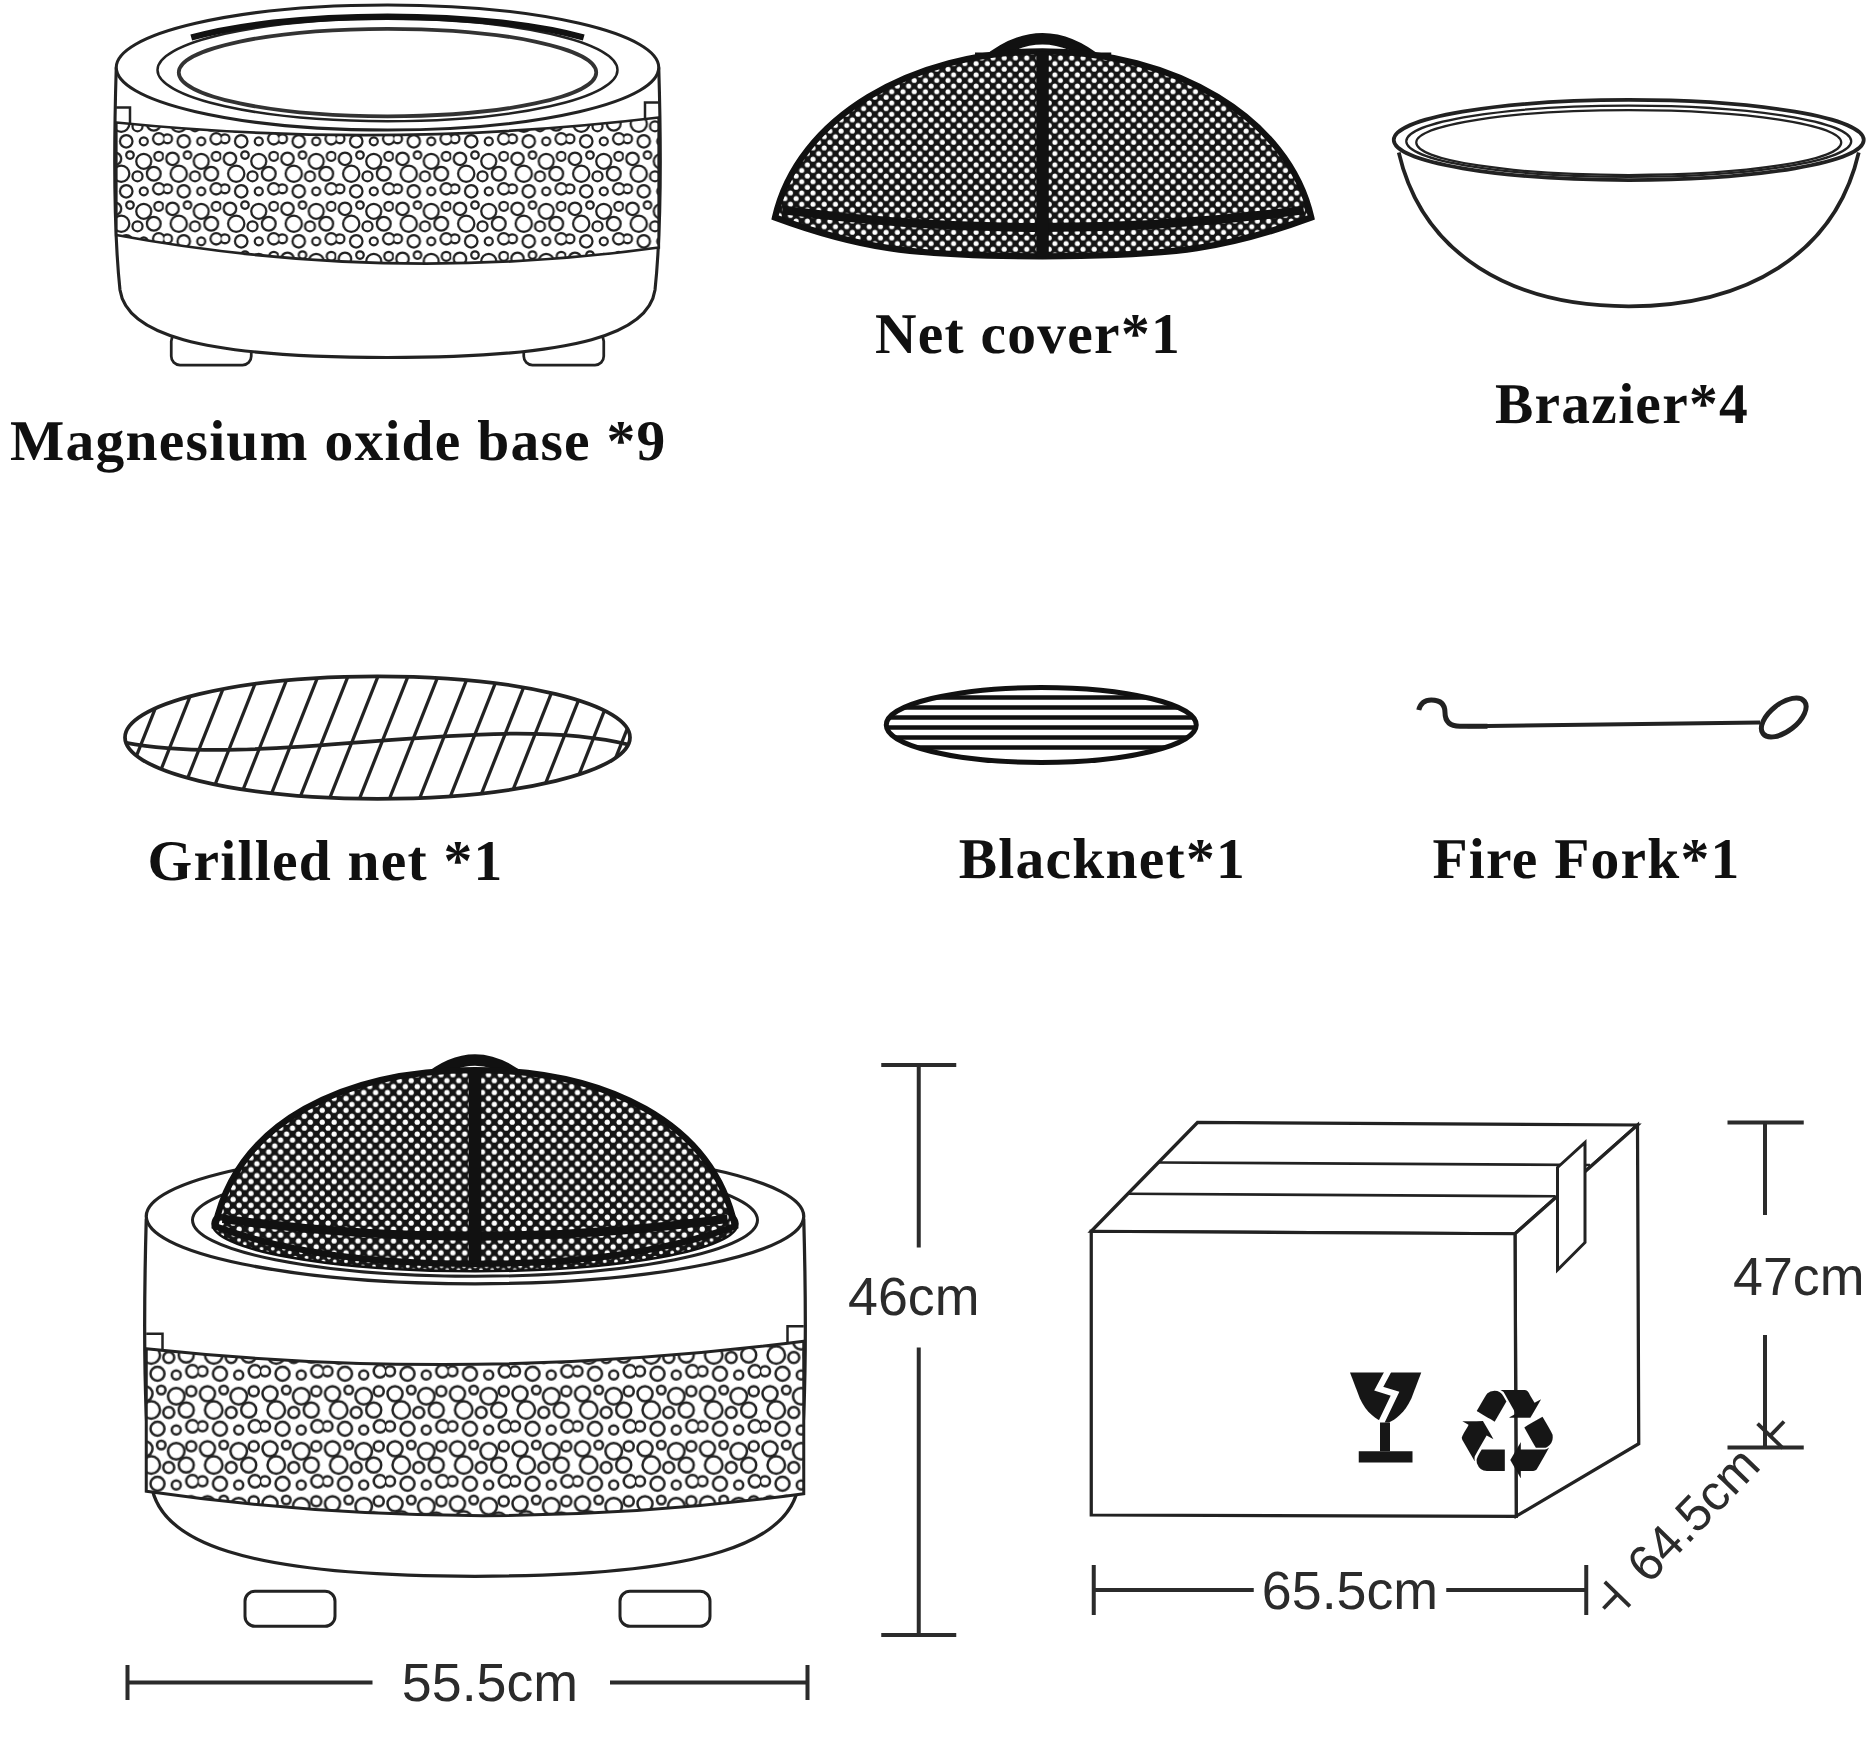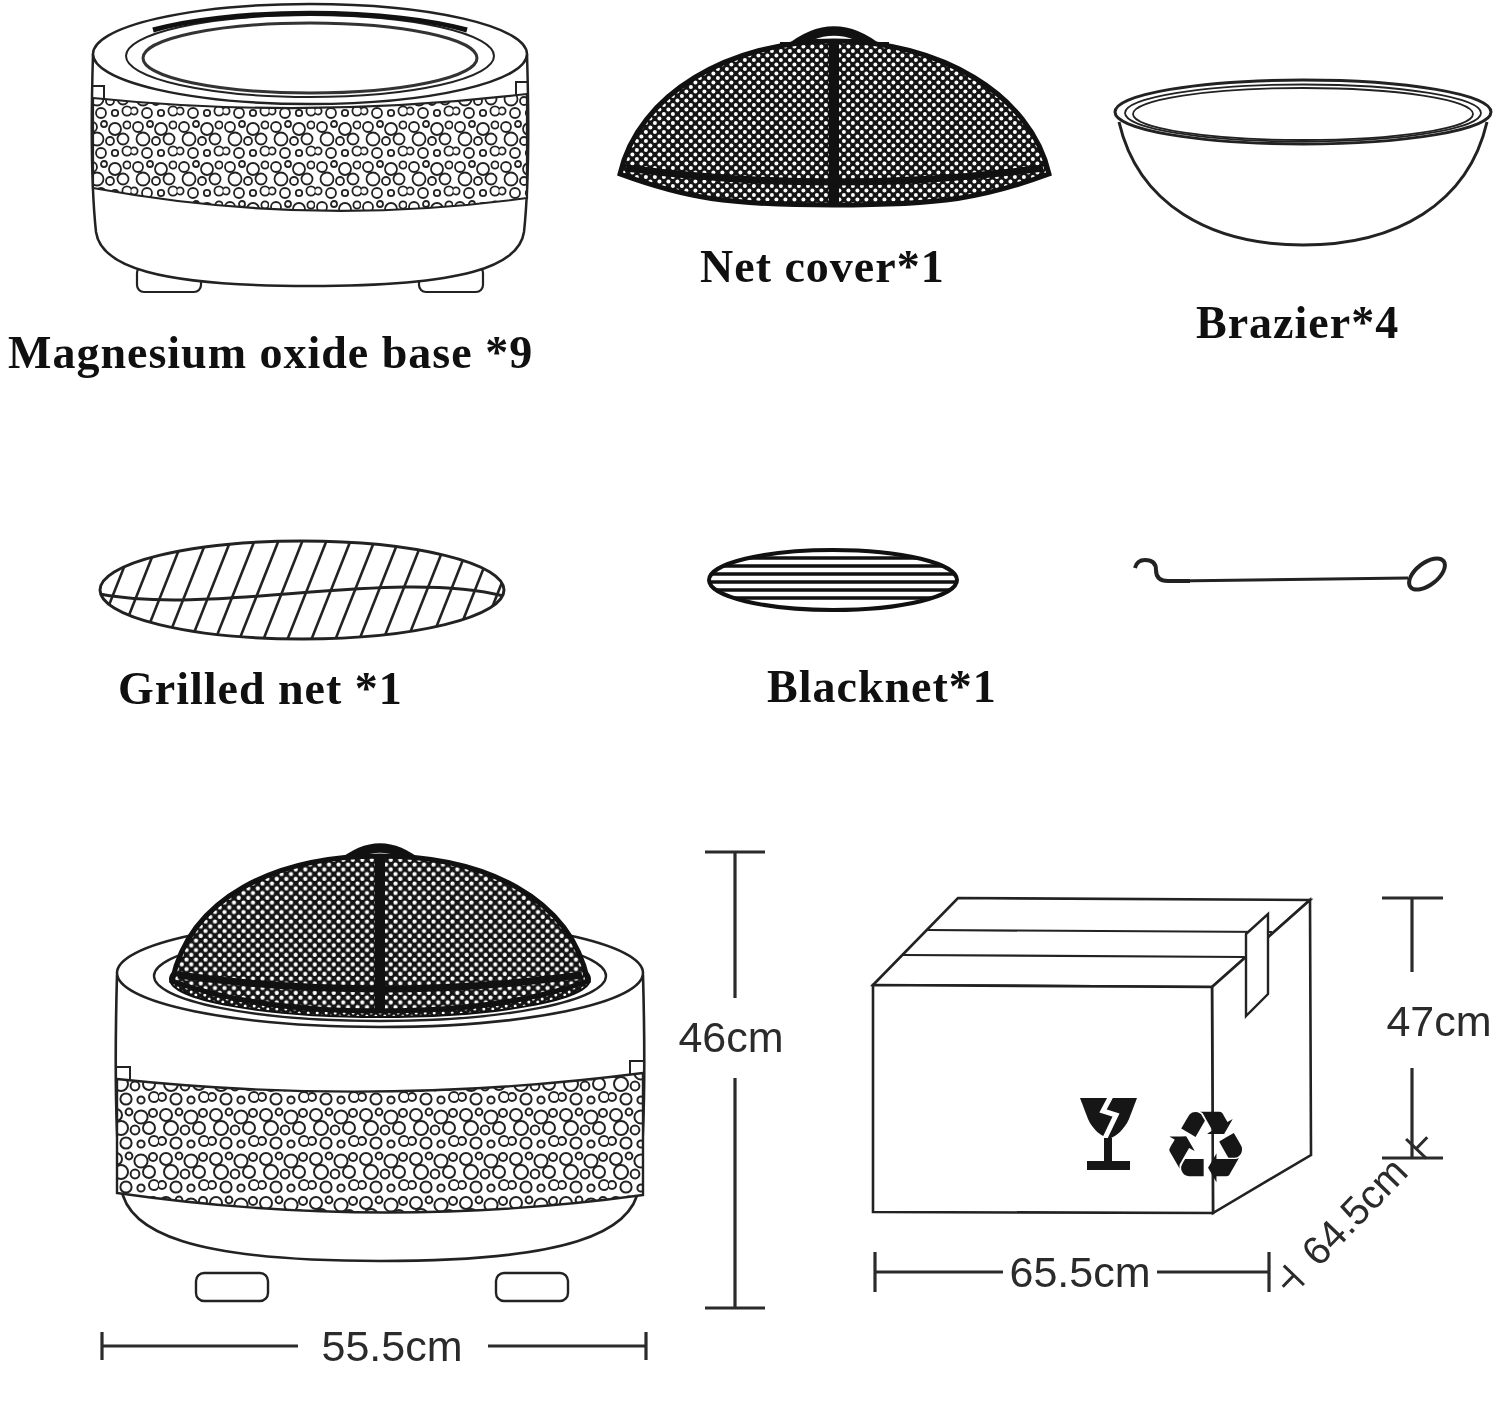--- a/index.html
+++ b/index.html
@@ -138,20 +138,21 @@
       <path d="M28,13 A124,30 0 0 1 234,13" fill="none" stroke-width="5"></path>
     </g>
   </svg>
   <div class="part-label" style="left:722px;top:660px;margin-left:45px;">Blacknet*1</div>
 
   <svg class="fig" style="left:1130px;top:550px;" width="330" height="58" viewBox="0 0 330 58">
     <path d="M60,31 L38,31 Q26,31 26,20 Q26,10 15,10 Q7,10 5,18" fill="none" stroke="#222" stroke-width="4"></path>
     <line x1="44" y1="31" x2="278" y2="28" stroke="#222" stroke-width="3.2"></line>
     <ellipse cx="297" cy="24" rx="21" ry="11" fill="#fff" stroke="#222" stroke-width="4" transform="rotate(-38 297 24)"></ellipse>
   </svg>
+  <div class="part-label" style="left:1146px;top:660px;">Fire Fork*1</div>
 
   <svg class="fig" style="left:108px;top:843px;" width="545" height="472" viewBox="0 0 545 472">
     <defs>
       <pattern id="peb2" width="50" height="44" patternUnits="userSpaceOnUse">
         <rect width="50" height="44" fill="#ffffff"></rect>
         <g fill="#ffffff" stroke="#222" stroke-width="2">
           <circle cx="8" cy="8" r="6"></circle>
             <circle cx="21" cy="5" r="3.4"></circle>
           <circle cx="33" cy="10" r="6.6"></circle>
             <circle cx="45" cy="6" r="4"></circle>

